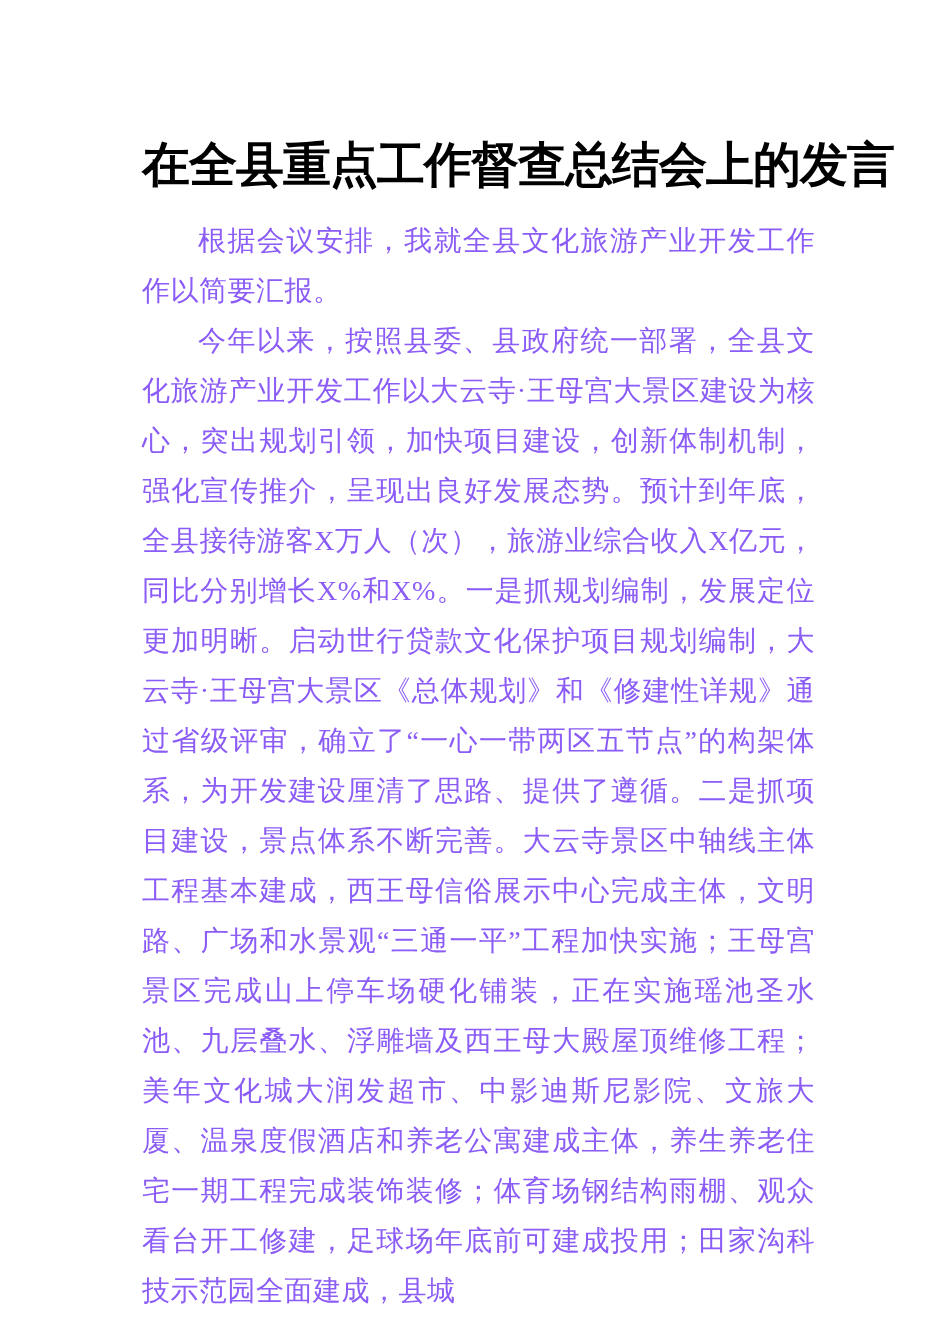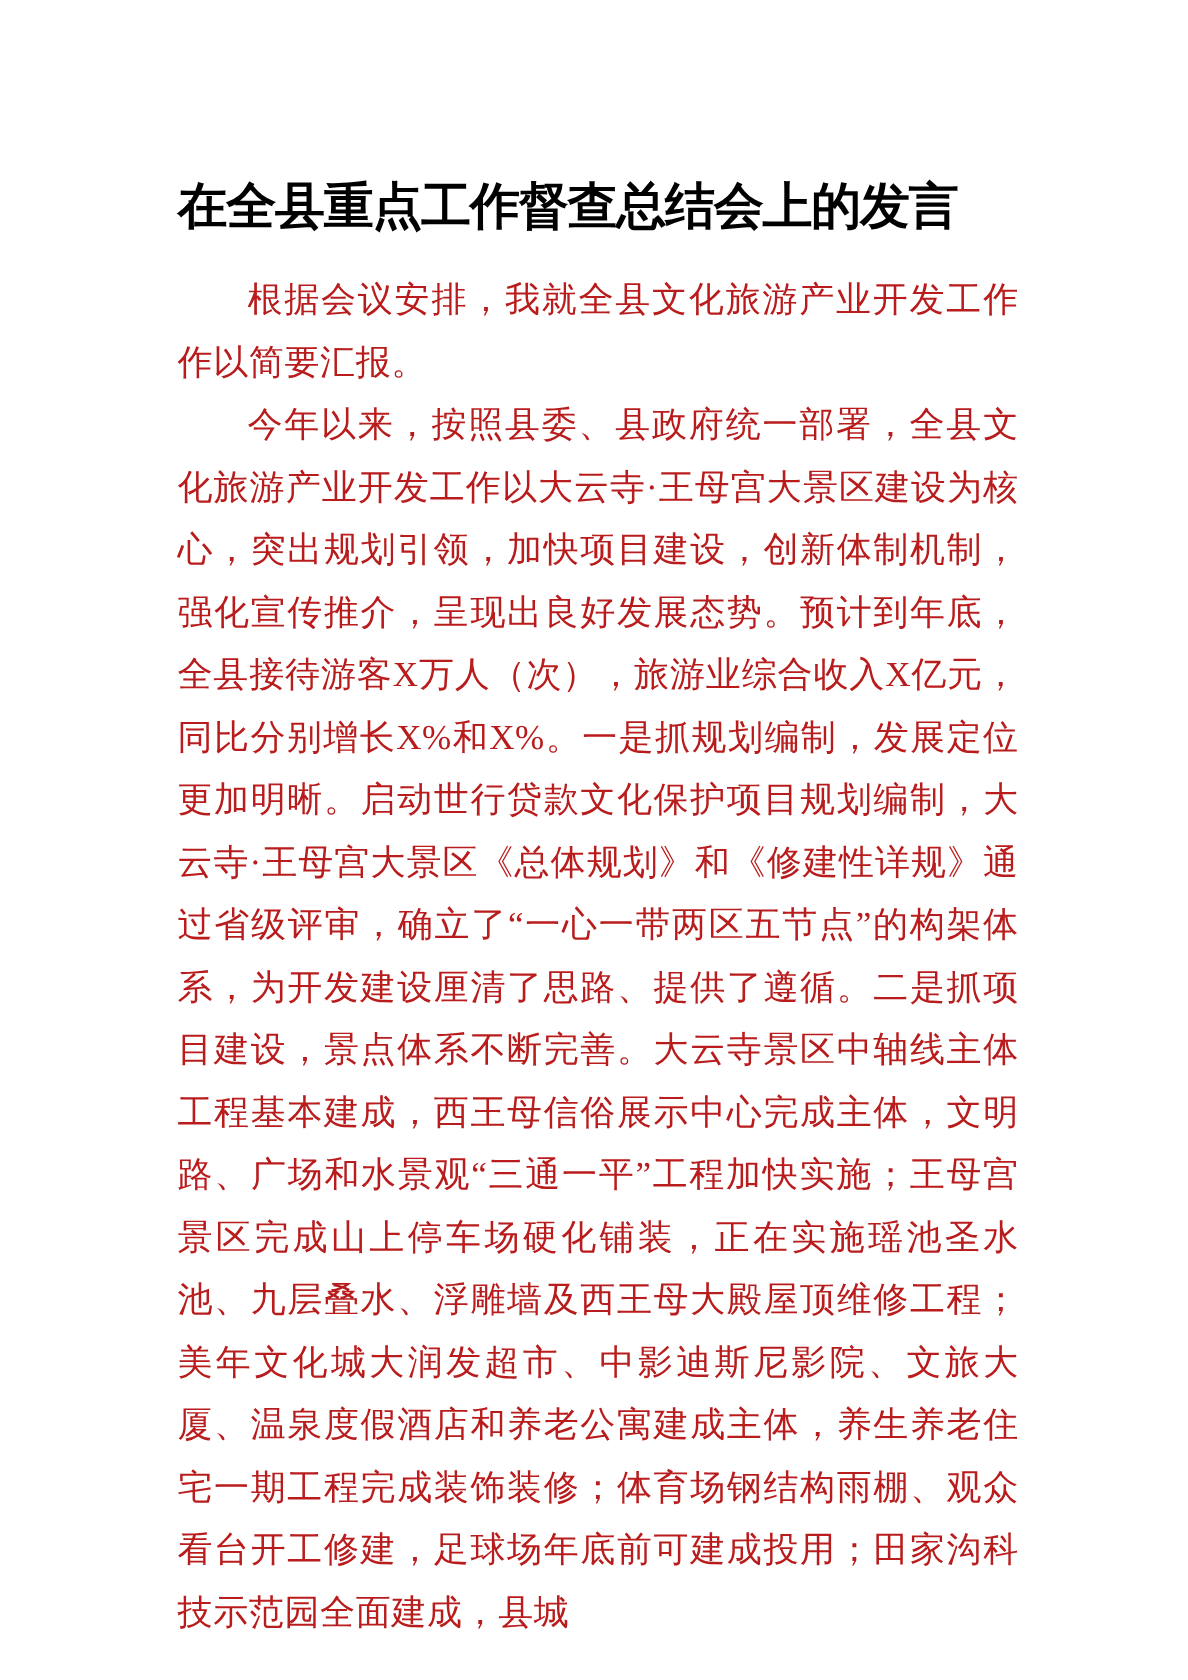--- a/index.html
+++ b/index.html
@@ -15,32 +15,32 @@
     background: #ffffff;
     overflow: hidden;
     box-sizing: border-box;
     padding: 142px 135px 0 142px;
   }
   .doc-title {
     margin: 0 0 28px 0;
     padding: 0;
     font-family: "Liberation Sans", sans-serif;
     font-weight: 700;
-    font-size: 40px;
+    font-size: 48px;
     line-height: 46px;
     letter-spacing: -1px;
     text-align: left;
     color: #000000;
     white-space: nowrap;
   }
   .doc-body {
     font-family: "Liberation Serif", serif;
     font-size: 28px;
     line-height: 50px;
-    color: #b91c1c;
+    color: #8b5cf6;
   }
   .doc-body p.para {
     margin: 0;
     padding: 0;
     text-indent: 2em;
     text-align: justify;
     text-justify: inter-ideograph;
     word-break: break-all;
     letter-spacing: 0.5px;
   }

